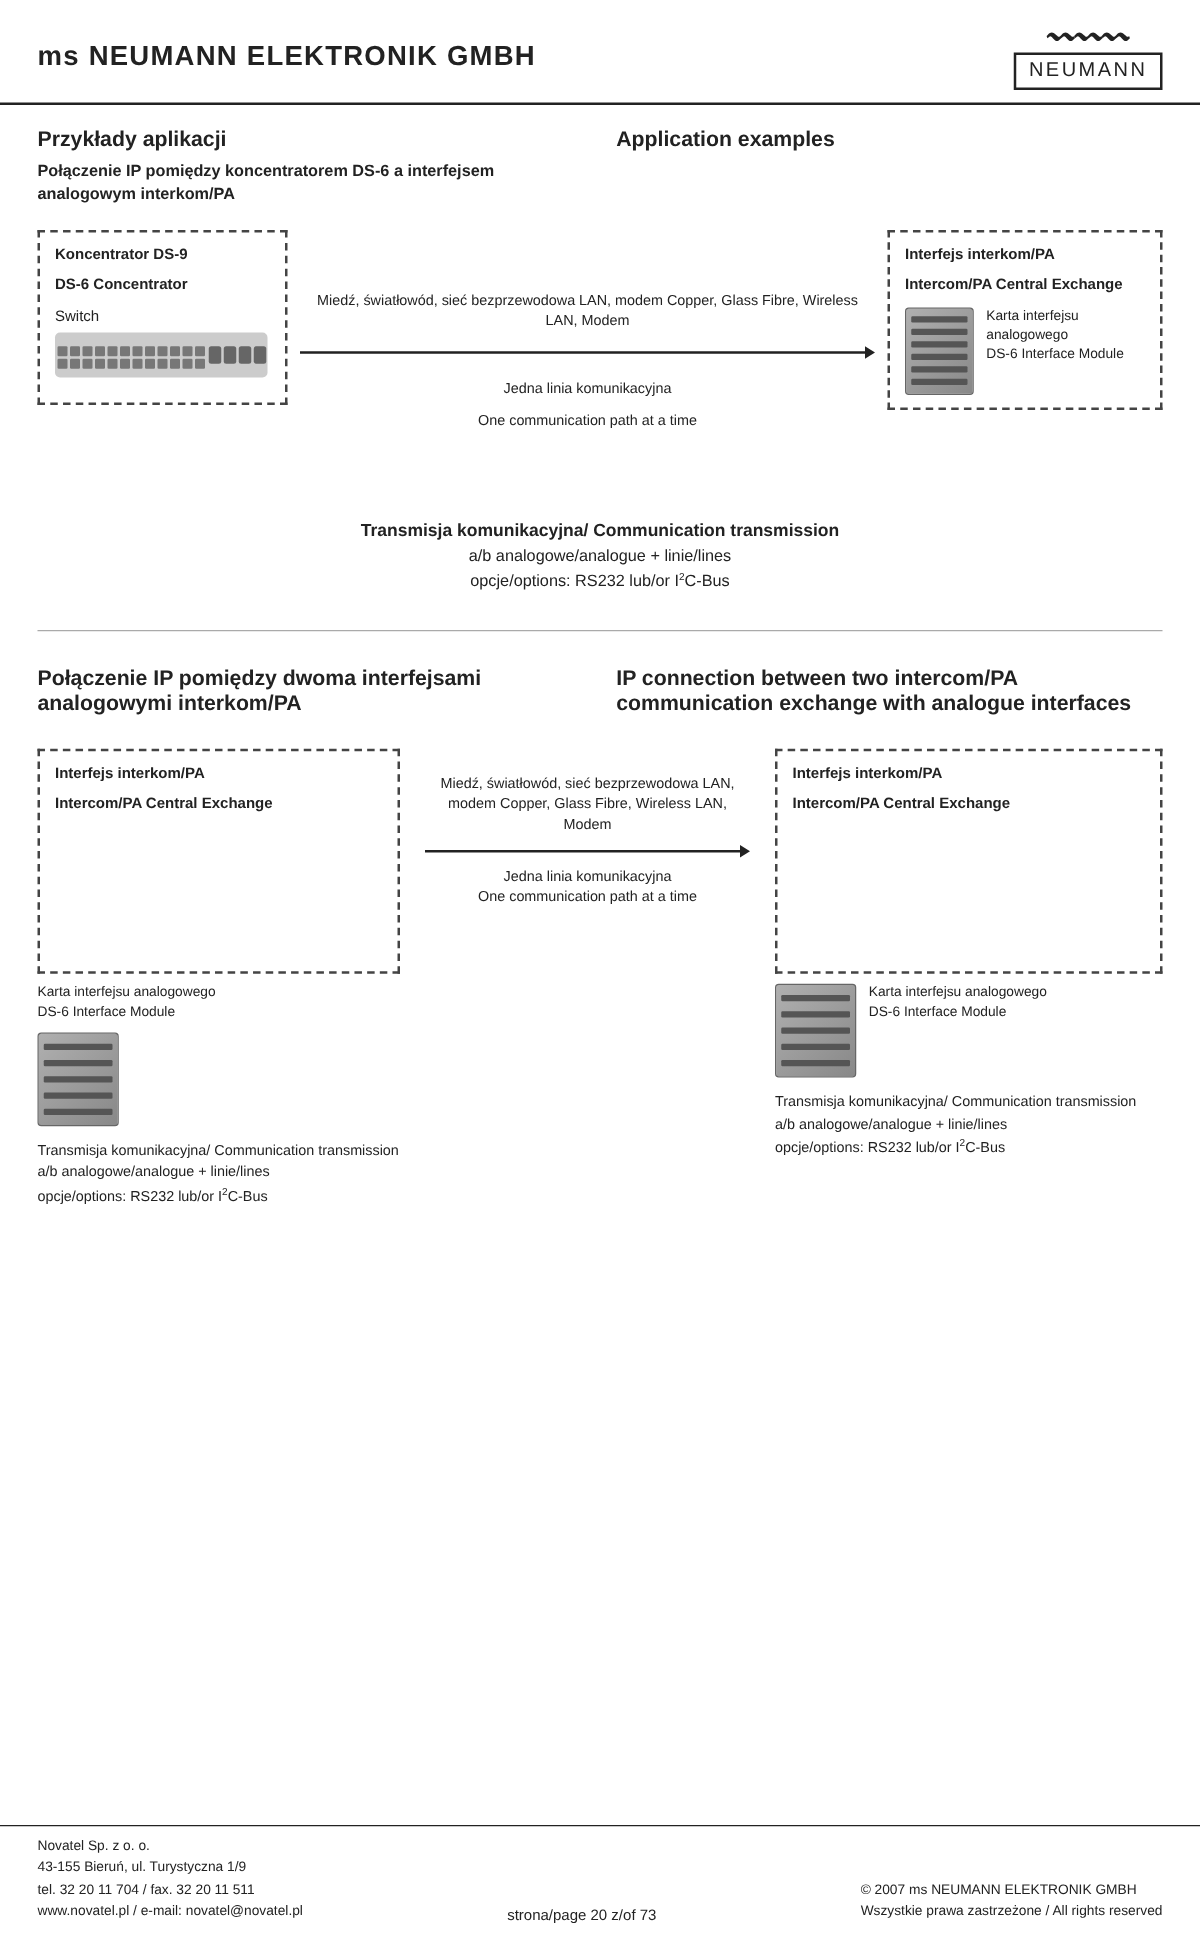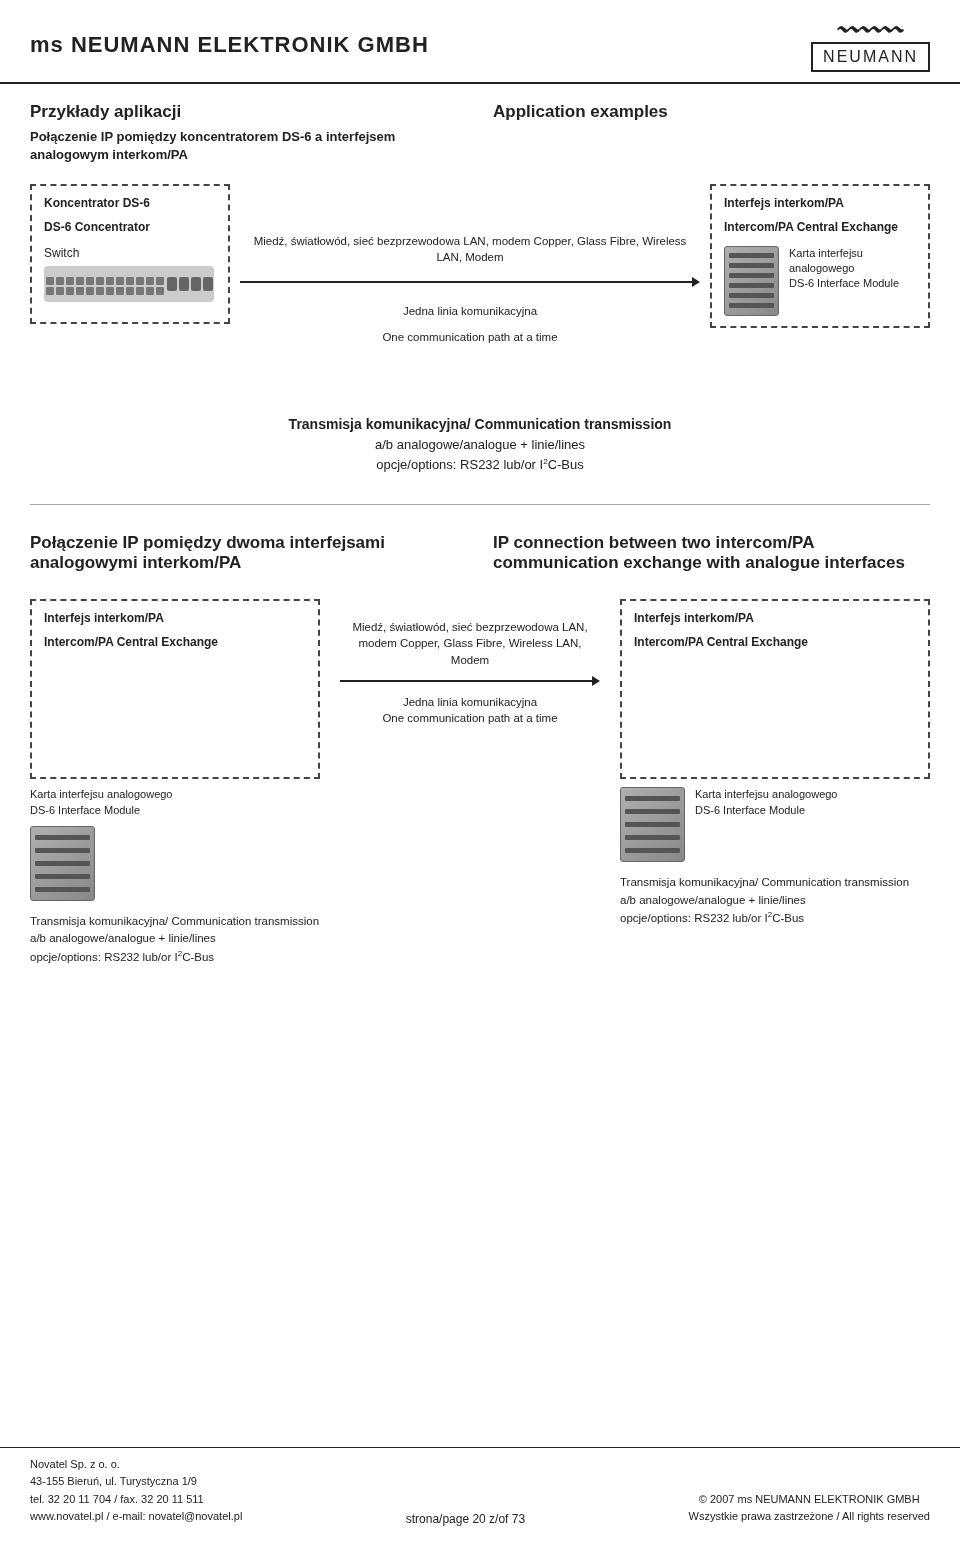--- a/index.html
+++ b/index.html
@@ -145,39 +145,39 @@
       line-height: 1.5;
     }
     .transmission-block .main-line {
       font-weight: bold;
       font-size: 14px;
     }
 
     
     .footer {
       position: absolute;
-      bottom: 16px;
+      bottom: 3px;
       left: 0;
       right: 0;
       border-top: 1px solid #222;
       padding: 8px 30px;
       font-size: 11px;
       display: flex;
       justify-content: space-between;
       align-items: flex-end;
     }
     .footer-left {
       line-height: 1.6;
     }
     .footer-center {
       font-size: 12px;
       text-align: center;
     }
     .footer-right {
-      text-align: center;
+      text-align: left;
       line-height: 1.6;
     }
 
     
     .intercom-device {
       background: linear-gradient(135deg, #b0b0b0, #888);
       border: 1px solid #666;
       border-radius: 3px;
       width: 55px;
       height: 70px;
@@ -246,21 +246,21 @@
       <div class="section-subtitle">Połączenie IP pomiędzy koncentratorem DS-6 a interfejsem analogowym interkom/PA</div>
     </div>
     <div class="section-col">
       <div class="section-title">Application examples</div>
     </div>
   </div>
 
   <div class="diagram-area-1" style="align-items:center;">
 
     <div class="dashed-box dashed-box-left-1" style="align-self:flex-start; min-height:140px; padding:10px 12px; width:200px;">
-      <div class="dashed-box-label">Koncentrator DS-6</div>
+      <div class="dashed-box-label">Koncentrator DS-9</div>
       <div class="dashed-box-label">DS-6 Concentrator</div>
 
       <div style="font-size:12px; margin-top:10px;">Switch</div>
 
       <div class="switch-device">
         <div class="switch-grid">
           <div class="switch-grid-dot"></div>
           <div class="switch-grid-dot"></div>
           <div class="switch-grid-dot"></div>
           <div class="switch-grid-dot"></div>

